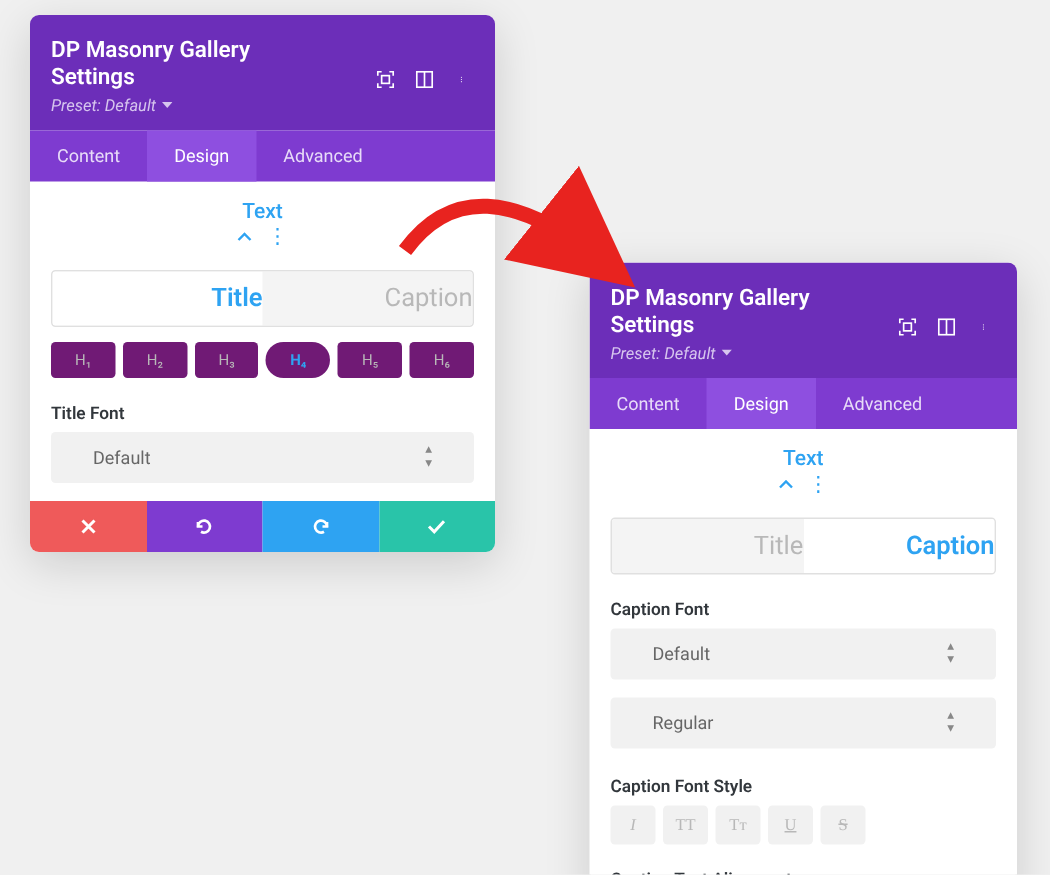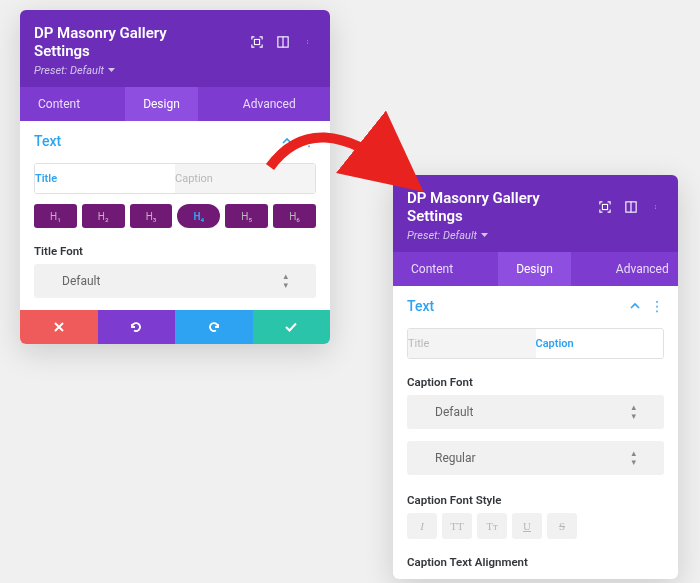--- a/index.html
+++ b/index.html
@@ -3,38 +3,38 @@
 <meta charset="utf-8">
 <style>
   * { box-sizing: border-box; margin: 0; padding: 0; font-family: -apple-system, BlinkMacSystemFont, "Segoe UI", Roboto, sans-serif; }
   body { background: #f0f0f0; width: 700px; height: 583px; position: relative; overflow: hidden; }
   
   .panel { position: absolute; background: #fff; border-radius: 6px; box-shadow: 0 8px 30px rgba(0,0,0,0.15); overflow: hidden; }
   .panel-left { left: 20px; top: 10px; width: 310px; }
   .panel-right { left: 393px; top: 175px; width: 285px; }
   
   .header { background: #6c2eb9; color: #fff; padding: 14px 14px 10px 14px; }
-  .header-top { display: flex; align-items: center; justify-content: space-between; gap: 48px; }
+  .header-top { display: flex; align-items: flex-end; justify-content: space-between; gap: 48px; }
   .header-title { font-size: 15px; font-weight: 600; }
   .header-icons { display: flex; gap: 12px; align-items: center; }
   .header-icons .ico { width: 14px; height: 14px; display: flex; align-items: center; justify-content: center; color: #fff; cursor: pointer; }
   .preset { font-size: 11px; color: #d6c5ee; margin-top: 4px; display: flex; align-items: center; gap: 4px; cursor: pointer; font-style: italic; }
   
-  .tabs { background: #7e3bd0; display: flex; gap: 27px; }
+  .tabs { background: #7e3bd0; display: flex; }
   .tab { flex: 0 0 auto; padding: 10px 18px; font-size: 12px; color: #e8dcf8; cursor: pointer; }
   .tab.active { background: #8e4fe0; color: #fff; }
   
-  .section-head { display: flex; align-items: center; justify-content: space-between; padding: 12px 14px 8px 14px; }
+  .section-head { display: flex; align-items: center; justify-content: space-between; padding: 12px 14px 8px 14px; flex-direction: column; }
   .section-title { color: #2ea3f2; font-size: 14px; font-weight: 500; }
   .section-actions { display: flex; gap: 10px; align-items: center; color: #2ea3f2; }
   .chev { width: 10px; height: 10px; }
   .dots { font-size: 14px; cursor: pointer; }
   
   .subtabs { display: flex; margin: 6px 14px 10px 14px; border: 1px solid #e0e0e0; border-radius: 3px; overflow: hidden; }
-  .subtab { flex: 1; text-align: left; padding: 8px 0; font-size: 11px; color: #b8b8b8; background: #f4f4f4; cursor: pointer; }
+  .subtab { flex: 1; text-align: right; padding: 8px 0; font-size: 17px; color: #b8b8b8; background: #f4f4f4; cursor: pointer; }
   .subtab.active { background: #fff; color: #2ea3f2; font-weight: 600; }
   
   .field-label { font-size: 11.5px; font-weight: 600; color: #32373c; padding: 6px 14px 6px 14px; }
   
   .heading-levels { display: flex; gap: 5px; padding: 0 14px 10px 14px; }
   .hlvl { width: 44px; height: 24px; background: #701a75; border-radius: 3px; display: flex; align-items: center; justify-content: center; font-size: 10px; color: #b8b8b8; cursor: pointer; }
   .hlvl.active { color: #2ea3f2; font-weight: 700; border-radius: 12px; }
   
   .select { margin: 0 14px 12px 14px; background: #f1f1f1; border-radius: 3px; padding: 8px 28px; font-size: 12px; color: #666; display: flex; justify-content: space-between; align-items: center; cursor: pointer; }
   .select-caret { font-size: 9px; color: #888; line-height: 1; }

